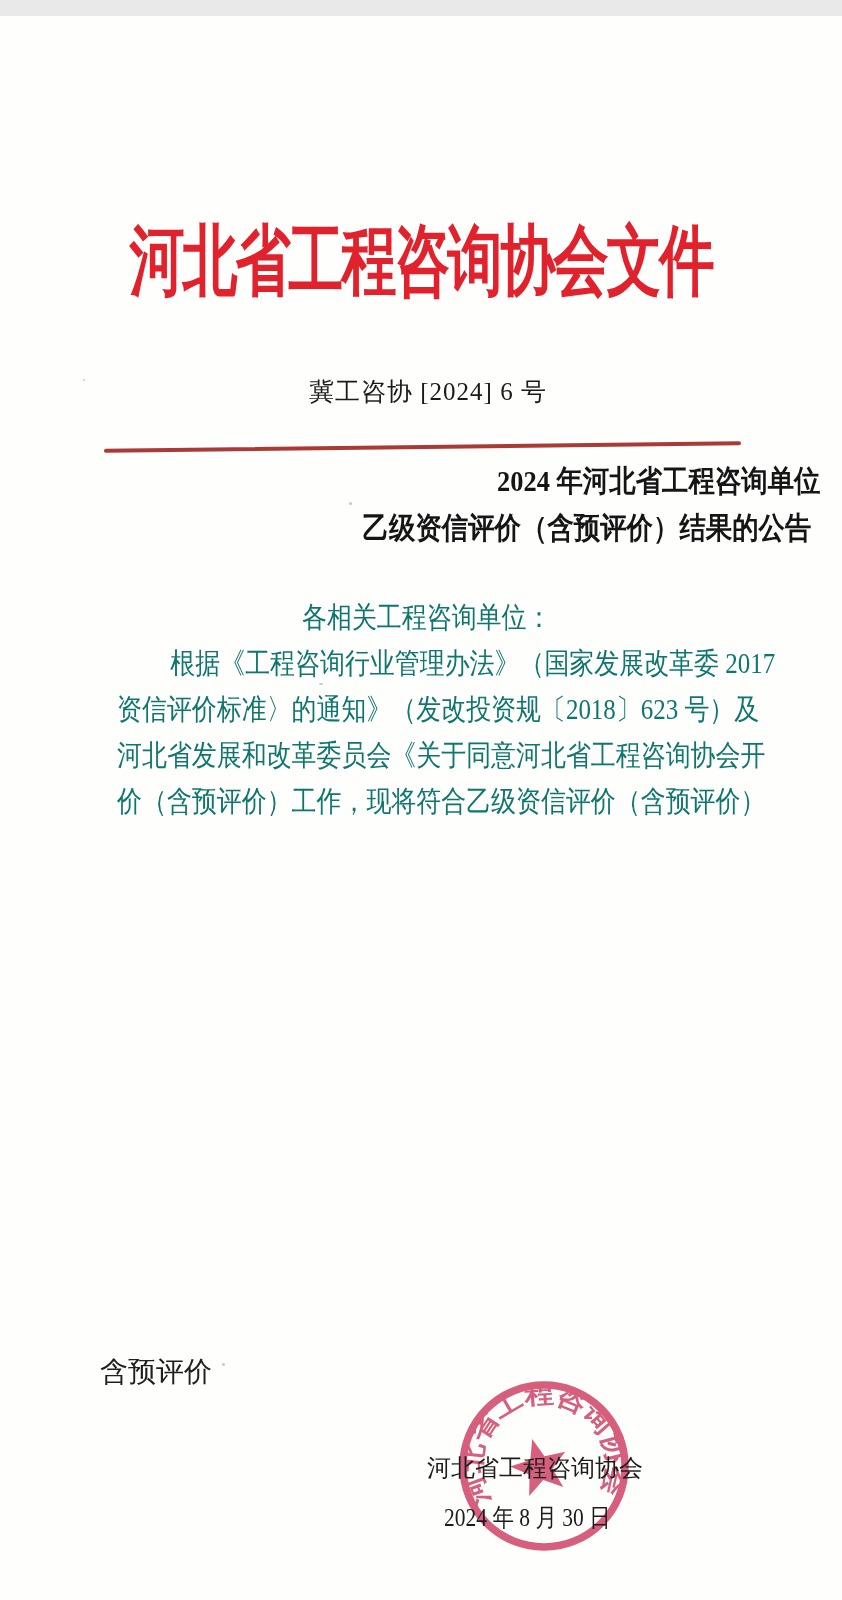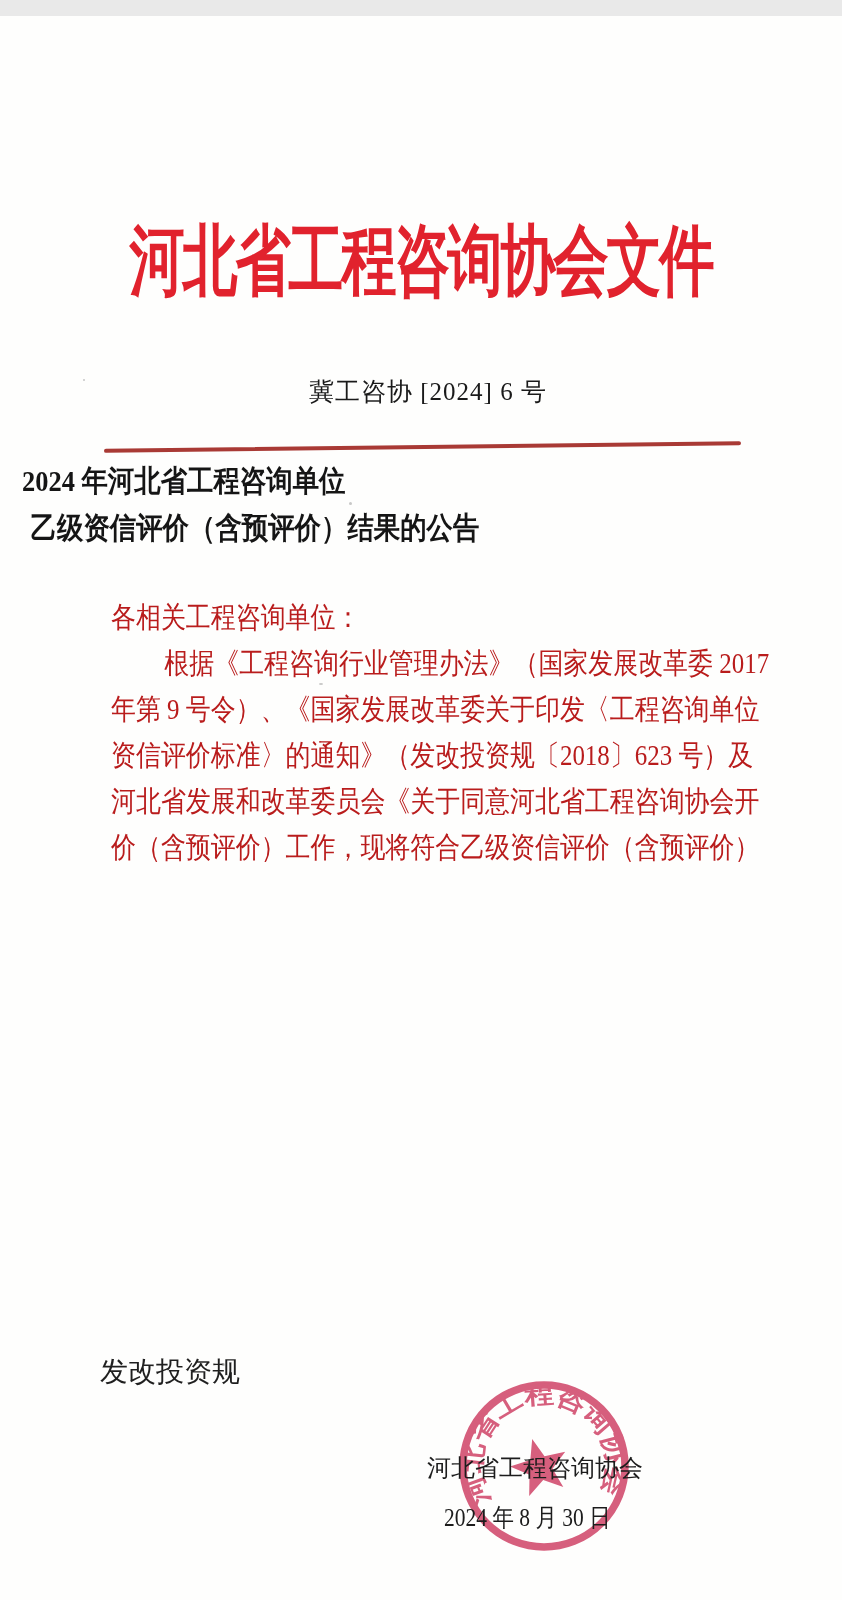--- a/index.html
+++ b/index.html
@@ -21,25 +21,25 @@
     position:absolute; top:359px; left:0; width:100%; text-align:center;
     font-size:25px; color:#1a1a1a; letter-spacing:1px; transform:translateX(7px);
     white-space:nowrap;
   }
   
   .red-rule {
     position:absolute; left:104px; top:429px; width:637px; height:4px;
     background:#a93a35; transform:rotate(-0.7deg); border-radius:2px;
   }
   
-  .doc-title { position:absolute; top:441px; left:0; width:100%; text-align:left; color:#151515; font-weight:bold; }
+  .doc-title { position:absolute; top:441px; left:0; width:100%; text-align:right; color:#151515; font-weight:bold; }
   .t-line { line-height:47px; height:47px; }
   .t-inner { display:inline-block; font-size:30px; transform:scaleX(0.88); transform-origin:center; white-space:nowrap; }
   
-  .body-text { position:absolute; left:111px; top:578px; width:660px; color:#b91c1c; }
+  .body-text { position:absolute; left:117px; top:578px; width:660px; color:#0f766e;text-align:center; }
   .b-line { height:46px; line-height:46px; white-space:nowrap; }
   .b-inner {
     display:inline-block; font-size:29px; white-space:nowrap;
     transform:scaleX(0.86); transform-origin:left center;
   }
   .indent .b-inner { padding-left:62px; }
   
   .attach-1 { position:absolute; left:146px; top:1290px; height:36px; line-height:36px; color:#1f1f1f; }
   .a-inner { display:inline-block; font-size:27px; transform:scaleX(0.92); transform-origin:left center; white-space:nowrap; }
   .attach-2 { position:absolute; left:100px; top:1337px; font-size:28px; color:#1f1f1f; white-space:nowrap; }
@@ -81,34 +81,31 @@
   </div>
 
   <div class="body-text">
     <div class="b-line">
       <span class="b-inner">各相关工程咨询单位：</span>
     </div>
     <div class="b-line indent">
       <span class="b-inner">根据《工程咨询行业管理办法》（国家发展改革委 2017</span>
     </div>
     <div class="b-line">
-      <span class="b-inner">年第 9 号令）、《国家发展改革委关于印发〈工程咨询单位</span>
-    </div>
-    <div class="b-line">
       <span class="b-inner">资信评价标准〉的通知》（发改投资规〔2018〕623 号）及</span>
     </div>
     <div class="b-line">
       <span class="b-inner">河北省发展和改革委员会《关于同意河北省工程咨询协会开</span>
     </div>
     <div class="b-line">
       <span class="b-inner">价（含预评价）工作，现将符合乙级资信评价（含预评价）</span>
     </div>
   </div>
 
-  <div class="attach-2">发改投资规</div>
+  <div class="attach-2">含预评价</div>
 
   <div class="seal">
     <svg width="176" height="176" viewBox="-88 -88 176 176" xmlns="http://www.w3.org/2000/svg">
       <circle cx="0" cy="0" r="81" fill="none" stroke-width="7.5" stroke="#cf4165"></circle>
       <polygon transform="translate(-4,2)" points="-7.8,-29 -9.7,-7.9 -30,-1.6 -10.5,6.8 -10.8,28 3.2,12.1 23.3,18.9 12.5,0.7 25.2,-16.3 4.5,-11.7" fill="#cf4165"></polygon>
       <defs>
         <path id="sealArc" d="M -51.6,36.1 A 63,63 0 1 1 51.6,36.1" fill="none"></path>
       </defs>
       <text class="seal-arc-text" fill="#cf4165">
         <textPath href="#sealArc" startOffset="2" textLength="262" lengthAdjust="spacingAndGlyphs">河北省工程咨询协会</textPath>

